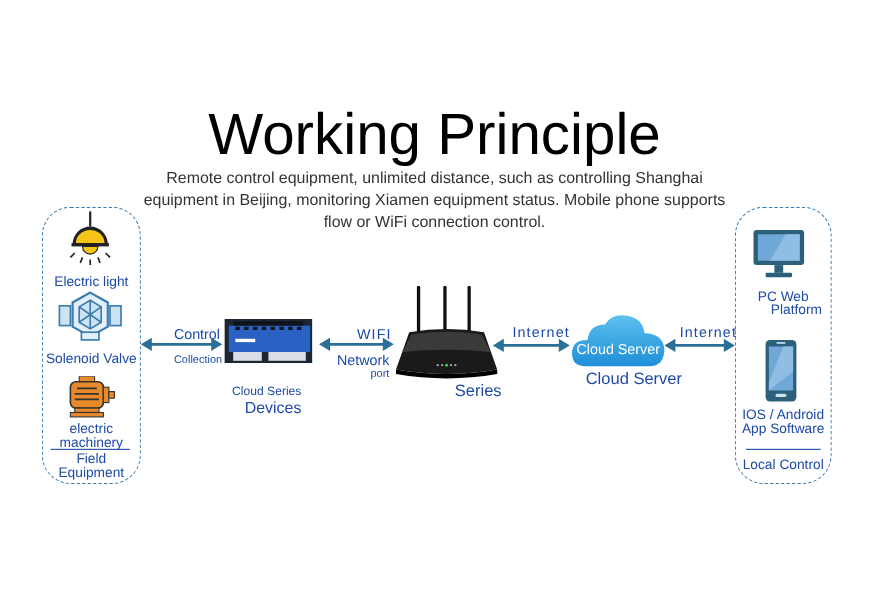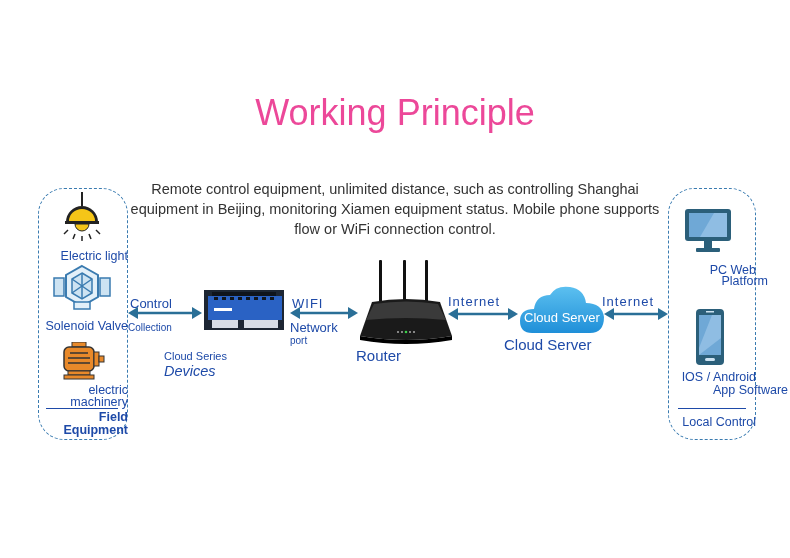--- a/index.html
+++ b/index.html
@@ -1,23 +1,23 @@
 <!DOCTYPE html>
 <html><head>
 <meta charset="utf-8">
 <style>
   html,body{margin:0;padding:0;background:#fff;}
   body{width:790px;height:558px;position:relative;overflow:hidden;font-family:"Liberation Sans",sans-serif;}
   .abs{position:absolute;}
-  .title{left:0;width:790px;top:92px;text-align:center;font-size:36px;color:#ec4899;font-family:"Liberation Sans",sans-serif;letter-spacing:0px;}
-  .subtitle{left:120px;width:550px;top:152px;text-align:center;font-size:14.5px;line-height:20px;color:#333;margin-top:27px;}
+  .title{left:0;width:790px;top:92px;text-align:center;font-size:53px;color:#000000;font-family:"Liberation Sans",sans-serif;letter-spacing:0px;}
+  .subtitle{left:120px;width:550px;top:152px;text-align:center;font-size:14.5px;line-height:20px;color:#333;}
   .dashbox{border:1.5px dashed #3a7bb0;border-radius:26px;}
   .blue{color:#1e4aa8;}
-  .lbl{text-align:right;font-size:12.5px;line-height:13px;}
-  .lbl-lg{text-align:left;font-size:15px;line-height:16px;}
+  .lbl{text-align:center;font-size:12.5px;line-height:13px;}
+  .lbl-lg{text-align:right;font-size:15px;line-height:16px;}
   .divider{height:1px;background:#1e4aa8;}
   svg{display:block;}
 </style>
 </head>
 <body>
 
 <div class="abs title">Working Principle</div>
 <div class="abs subtitle">Remote control equipment, unlimited distance, such as controlling Shanghai equipment in Beijing, monitoring Xiamen equipment status. Mobile phone supports flow or WiFi connection control.</div>
 
 <div class="abs dashbox" style="left:38px;top:188px;width:88px;height:250px;"></div>
@@ -62,21 +62,21 @@
     <rect x="34" y="10" width="5" height="14" fill="#e8892a" stroke="#333" stroke-width="1"></rect>
     <rect x="39" y="14" width="5" height="6" fill="#e8892a" stroke="#333" stroke-width="1"></rect>
     <rect x="8" y="29" width="22" height="4" fill="#e8892a" stroke="#333" stroke-width="1"></rect>
     <rect x="4" y="33" width="30" height="4" fill="#e8892a" stroke="#333" stroke-width="1"></rect>
   </svg>
 </div>
 <div class="abs lbl blue" style="left:38px;width:90px;top:384px;">
   <span style="display:inline-block;width:60px;line-height:12px;">electric machinery</span>
 </div>
 <div class="abs divider" style="left:46px;top:408px;width:72px;"></div>
-<div class="abs lbl blue" style="left:38px;width:90px;top:411px;font-weight:bold;">Field Equipment</div>
+<div class="abs lbl blue" style="left:38px;width:90px;top:411px;">Field Equipment</div>
 
 <div class="abs lbl-lg blue" style="left:130px;width:70px;top:296px;font-size:13px;">Control</div>
 <div class="abs" style="left:128px;top:307px;">
   <svg width="74" height="12" viewBox="0 0 74 12">
       <line x1="8" y1="6" x2="66" y2="6" stroke="#2a6f97" stroke-width="2.5"></line>
       <polygon points="0,6 10,0 10,12" fill="#2a6f97"></polygon>
       <polygon points="74,6 64,0 64,12" fill="#2a6f97"></polygon>
     </svg>
 </div>
 <div class="abs lbl-lg blue" style="left:128px;width:74px;top:320px;font-size:10px;">Collection</div>
@@ -95,21 +95,21 @@
         <rect x="50" y="7" width="4" height="3"></rect>
         <rect x="58" y="7" width="4" height="3"></rect>
         <rect x="66" y="7" width="4" height="3"></rect>
       </g>
     <rect x="10" y="18" width="18" height="3" fill="#ffffff"></rect>
     <rect x="8" y="30" width="26" height="8" fill="#d8dde6"></rect>
     <rect x="40" y="30" width="34" height="8" fill="#d8dde6"></rect>
   </svg>
 </div>
 <div class="abs lbl-lg blue" style="left:164px;width:110px;top:348px;font-size:11px;">Cloud Series</div>
-<div class="abs lbl-lg blue" style="left:164px;width:110px;top:363px;font-size:14.5px;font-style:italic;">Devices</div>
+<div class="abs lbl-lg blue" style="left:164px;width:110px;top:363px;font-size:14.5px;">Devices</div>
 
 <div class="abs lbl-lg blue" style="left:292px;width:64px;top:296px;font-size:13px;letter-spacing:1px;">WIFI</div>
 <div class="abs" style="left:290px;top:307px;">
   <svg width="68" height="12" viewBox="0 0 68 12">
       <line x1="8" y1="6" x2="60" y2="6" stroke="#2a6f97" stroke-width="2.5"></line>
       <polygon points="0,6 10,0 10,12" fill="#2a6f97"></polygon>
       <polygon points="68,6 58,0 58,12" fill="#2a6f97"></polygon>
     </svg>
 </div>
 <div class="abs lbl-lg blue" style="left:290px;width:64px;top:320px;font-size:13px;">Network</div>
@@ -125,21 +125,21 @@
     <path d="M2 78 Q48 86 94 78 L94 82 Q48 90 2 82 Z" fill="#000"></path>
     <g fill="#aaa">
         <circle cx="40" cy="74" r="1"></circle>
         <circle cx="44" cy="74" r="1"></circle>
         <circle cx="52" cy="74" r="1"></circle>
         <circle cx="56" cy="74" r="1"></circle>
       </g>
     <circle cx="48" cy="74" r="1.3" fill="#3ad24a"></circle>
   </svg>
 </div>
-<div class="abs lbl-lg blue" style="left:356px;width:100px;top:348px;font-size:15px;">Router</div>
+<div class="abs lbl-lg blue" style="left:356px;width:100px;top:348px;font-size:15px;">Series</div>
 
 <div class="abs lbl-lg blue" style="left:448px;width:70px;top:294px;font-size:13px;letter-spacing:1px;">Internet</div>
 <div class="abs" style="left:448px;top:308px;">
   <svg width="70" height="12" viewBox="0 0 70 12">
       <line x1="8" y1="6" x2="62" y2="6" stroke="#2a6f97" stroke-width="2.5"></line>
       <polygon points="0,6 10,0 10,12" fill="#2a6f97"></polygon>
       <polygon points="70,6 60,0 60,12" fill="#2a6f97"></polygon>
     </svg>
 </div>
 
@@ -183,15 +183,15 @@
 <div class="abs" style="left:695px;top:308px;">
   <svg width="30" height="58" viewBox="0 0 30 58">
     <rect x="1" y="1" width="28" height="56" rx="4" fill="#2b5f7a"></rect>
     <rect x="4" y="7" width="22" height="40" fill="#6fa8d6"></rect>
     <polygon points="17,7 26,7 26,30 4,47 4,40" fill="#8fbde3"></polygon>
     <rect x="11" y="3" width="8" height="1.5" fill="#cde3f2"></rect>
     <rect x="10" y="50" width="10" height="3" rx="1.5" fill="#cde3f2"></rect>
   </svg>
 </div>
 <div class="abs lbl blue" style="left:668px;width:88px;top:371px;">IOS / Android</div>
-<div class="abs lbl blue" style="left:700px;width:88px;top:384px;">App Software</div>
+<div class="abs lbl blue" style="left:668px;width:88px;top:384px;">App Software</div>
 <div class="abs divider" style="left:678px;top:408px;width:68px;"></div>
 <div class="abs lbl blue" style="left:668px;width:88px;top:416px;">Local Control</div>
 
 </body></html>

